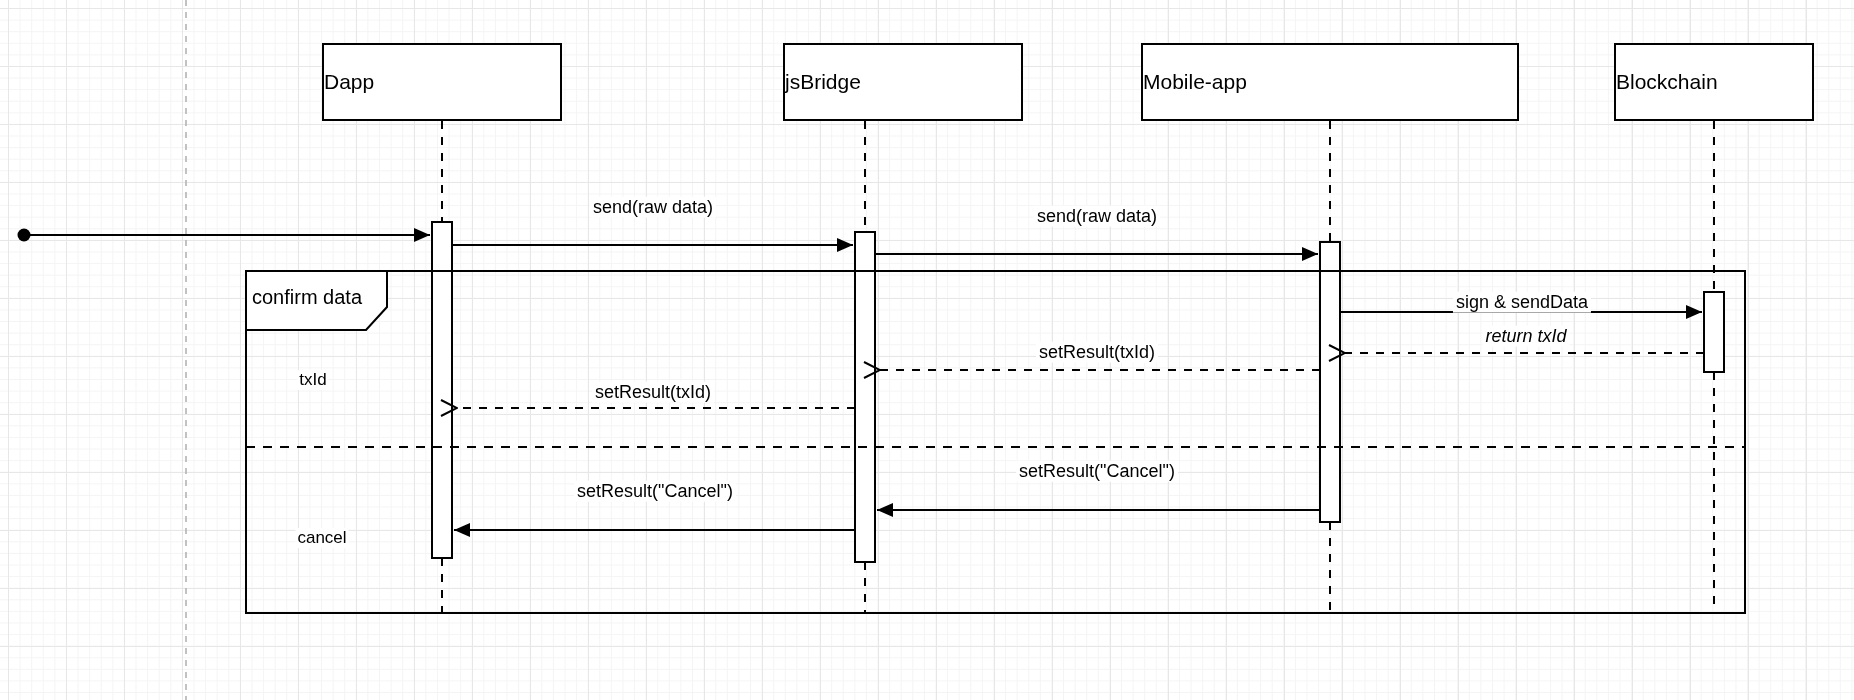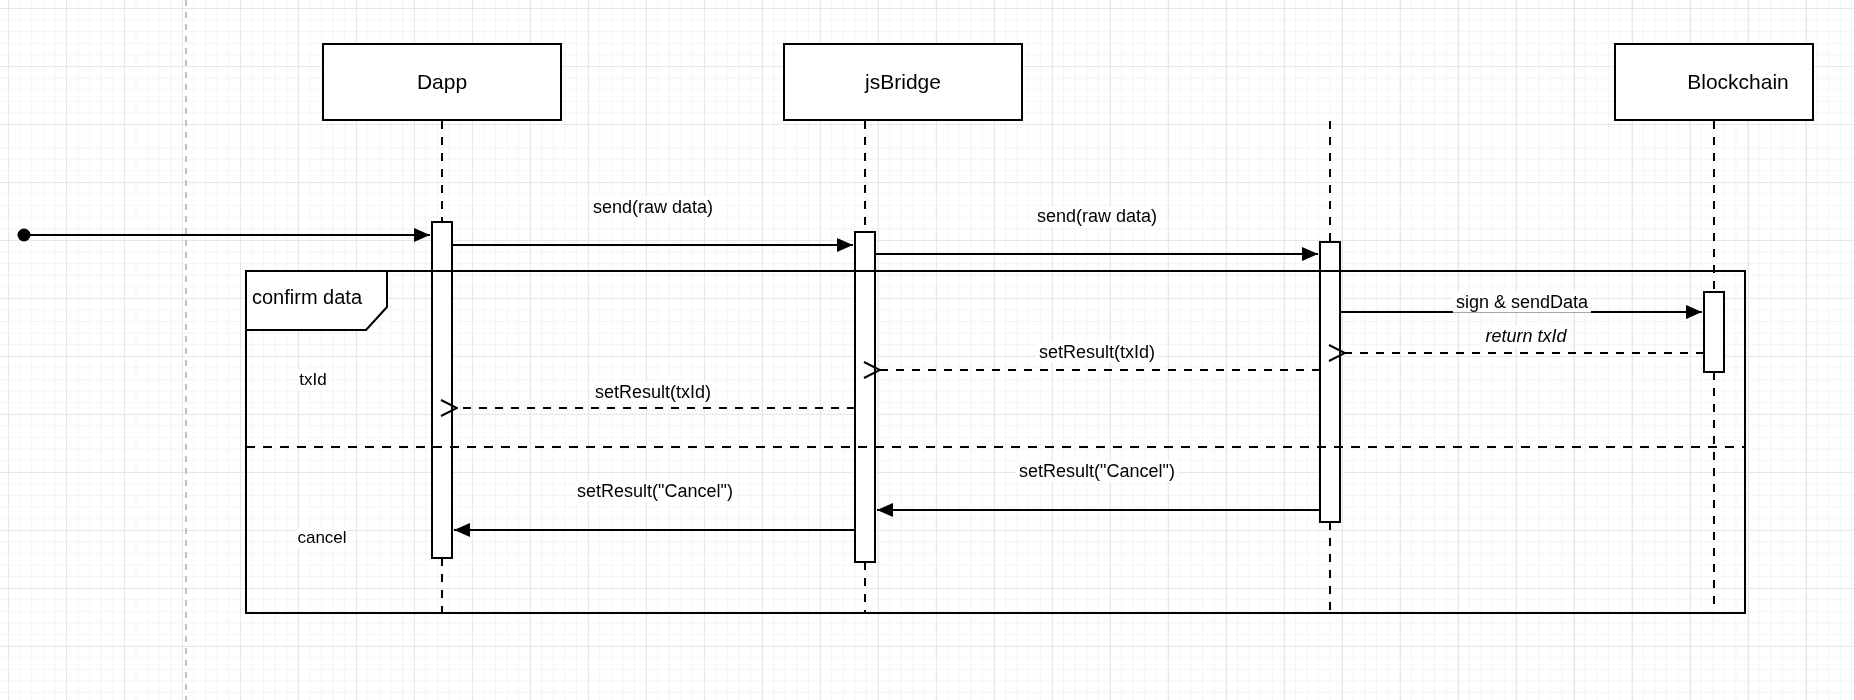--- a/index.html
+++ b/index.html
@@ -16,21 +16,21 @@
       linear-gradient(to bottom, #f4f4f4 1px, transparent 1px);
     background-size:58px 58px,58px 58px,11.6px 11.6px,11.6px 11.6px;
     background-position:8px 8px,8px 8px,8px 8px,8px 8px;
   }
   svg.layer{position:absolute;left:0;top:0;}
   .participant{
     position:absolute;
     box-sizing:border-box;
     border:2px solid #000;
     background:#ffffff;
-    display:flex;align-items:center;justify-content:center;
+    display:flex;align-items:center;
     font-size:21px;color:#000;
     top:43px;height:78px;
   }
   .msg-label{
     position:absolute;
     transform:translate(-50%,-50%);
     font-size:18px;color:#000;
     background:#ffffff;
     padding:0 3px;
     white-space:nowrap;
@@ -119,17 +119,20 @@
   <div class="frame-title">confirm data</div>
   <div class="section-label" style="left:313px;top:380px;">txId</div>
   <div class="section-label" style="left:322px;top:538px;">cancel</div>
 
   <div class="participant" style="left:322px;width:240px;">
     <span>Dapp</span>
   </div>
   <div class="participant" style="left:745px;width:240px;margin-left:38px;">
     <span>jsBridge</span>
   </div>
-  <div class="participant" style="left:1614px;width:200px;padding-left:48px;">
+  <div class="participant" style="left:1141px;width:378px;">
+    <span>Mobile-app</span>
+  </div>
+  <div class="participant" style="left:1614px;width:200px;">
     <span>Blockchain</span>
   </div>
 
 </div>
 
 </body></html>

